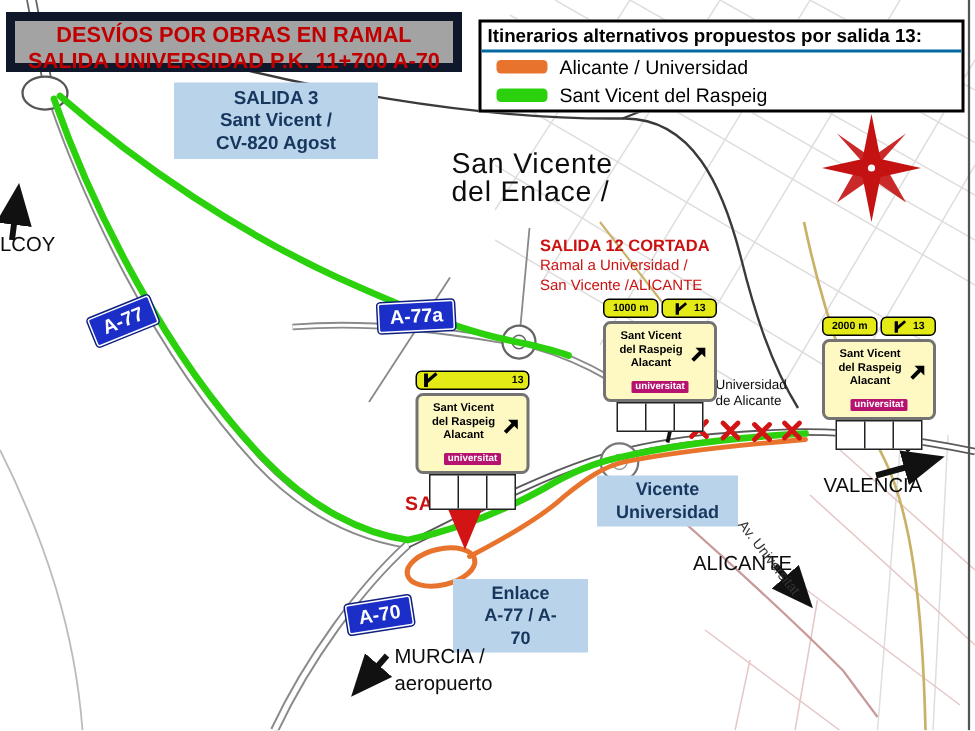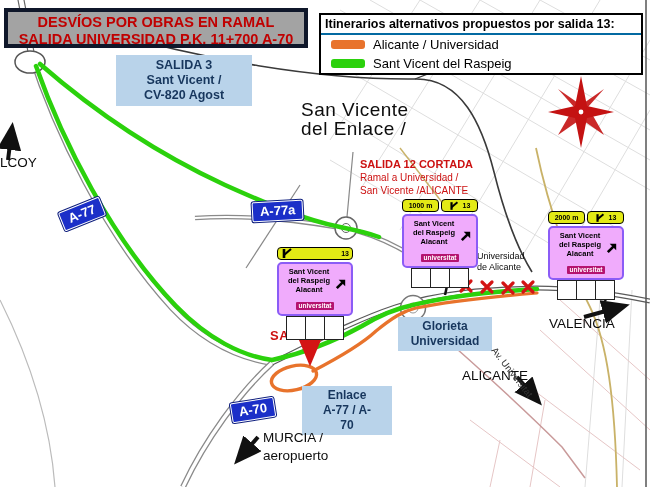--- a/index.html
+++ b/index.html
@@ -2,21 +2,21 @@
 <html><head>
 <meta charset="utf-8">
 <style>
   html,body{margin:0;padding:0;background:#fff;}
   .stage{position:relative;width:650px;height:487px;background:#ffffff;overflow:hidden;
          font-family:"Liberation Sans",sans-serif;}
   .stage svg.map{position:absolute;left:0;top:0;}
 
   
   .title-box{position:absolute;left:4px;top:8px;width:304px;height:40px;background:#a3a3a3;
-    border:4px solid #0f172a;box-sizing:border-box;text-align:center;color:#c00000;
+    border:6px solid #0f172a;box-sizing:border-box;text-align:center;color:#c00000;
     font-weight:bold;font-size:14.5px;line-height:17px;padding-top:2px;letter-spacing:0;}
   
   .legend{position:absolute;left:319px;top:13px;width:324px;background:#fff;
     border:2px solid #000;box-sizing:border-box;}
   .legend .lg-title{font-size:12.5px;font-weight:bold;color:#000;padding:2px 4px;
     border-bottom:2px solid #0369a1;white-space:nowrap;}
   .legend .lg-row{display:flex;align-items:center;gap:8px;padding:2px 4px 2px 10px;}
   .legend .sw{width:34px;height:9px;border-radius:3px;flex:0 0 auto;}
   .legend .lg-label{font-size:13px;color:#000;white-space:nowrap;}
 
@@ -53,21 +53,21 @@
   .badge-a70{left:231px;top:400px;transform:rotate(-9deg);}
 
   
   .sign{position:absolute;width:76px;}
   .sign .band{display:flex;gap:2px;margin-bottom:2px;}
   .pill{background:#e3ea15;border:1.5px solid #000;border-radius:4px;height:13px;
     box-sizing:border-box;display:flex;align-items:center;justify-content:space-between;
     padding:0 3px;font-size:7px;font-weight:bold;color:#000;}
   .pill.full{flex:1;}
   .pill.half{flex:1;justify-content:center;gap:3px;}
-  .sign .panel{position:relative;background:#f0abfc;border:2px solid #8b5cf6;border-radius:5px;
+  .sign .panel{position:relative;background:#fef9c3;border:2px solid #737373;border-radius:5px;
     box-sizing:border-box;padding:3px 2px 2px;text-align:center;}
   .sign .dest{font-size:7.5px;font-weight:bold;line-height:9px;color:#000;
     width:56px;text-align:center;}
   .sign .arr{position:absolute;right:3px;top:13px;}
   .sign .tag{display:inline-block;background:#b5136f;color:#fff;font-size:6.5px;
     font-weight:bold;padding:0 3px 1px;margin-top:1px;border-radius:1px;}
   .sign .legs{margin:0 auto;width:58px;height:20px;background:#fff;border:1.5px solid #222;
     display:flex;box-sizing:border-box;}
   .sign .legs .cell{flex:1;border-right:1.5px solid #222;}
   .sign .legs .cell:last-child{border-right:none;}
@@ -206,21 +206,21 @@
       <span class="lg-label">Sant Vicent del Raspeig</span>
     </div>
   </div>
 
   <div class="bluebox bb-salida3">
     <div>SALIDA 3</div>
     <div>Sant Vicent /</div>
     <div>CV-820 Agost</div>
   </div>
   <div class="bluebox bb-glorieta">
-    <div>Glorieta</div>
+    <div>Vicente</div>
     <div>Universidad</div>
   </div>
   <div class="bluebox bb-enlace">
     <div>Enlace</div>
     <div>A-77 / A-70</div>
   </div>
 
   <div class="mlabel town-label">
     <div>San Vicente</div>
     <div>del Enlace /</div>

